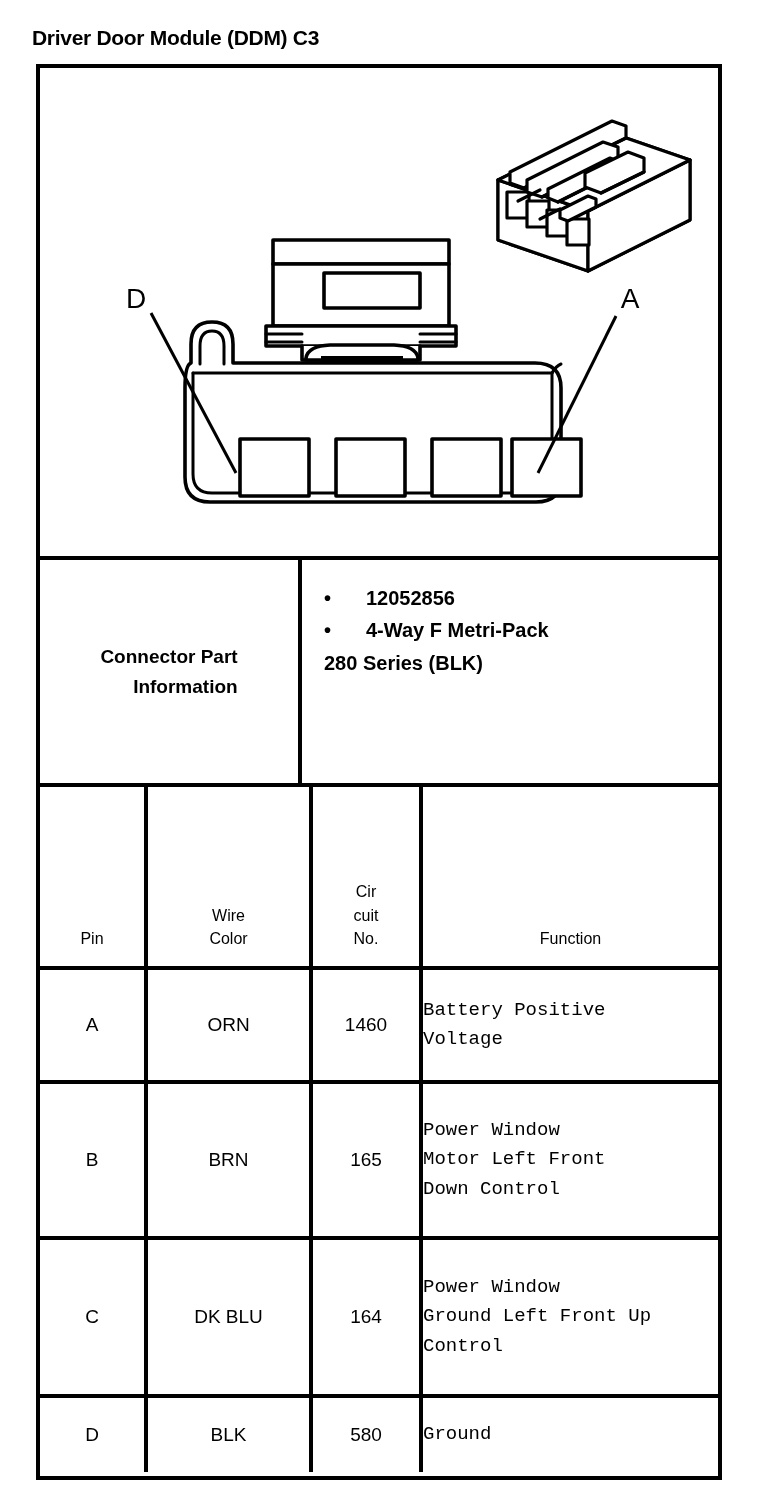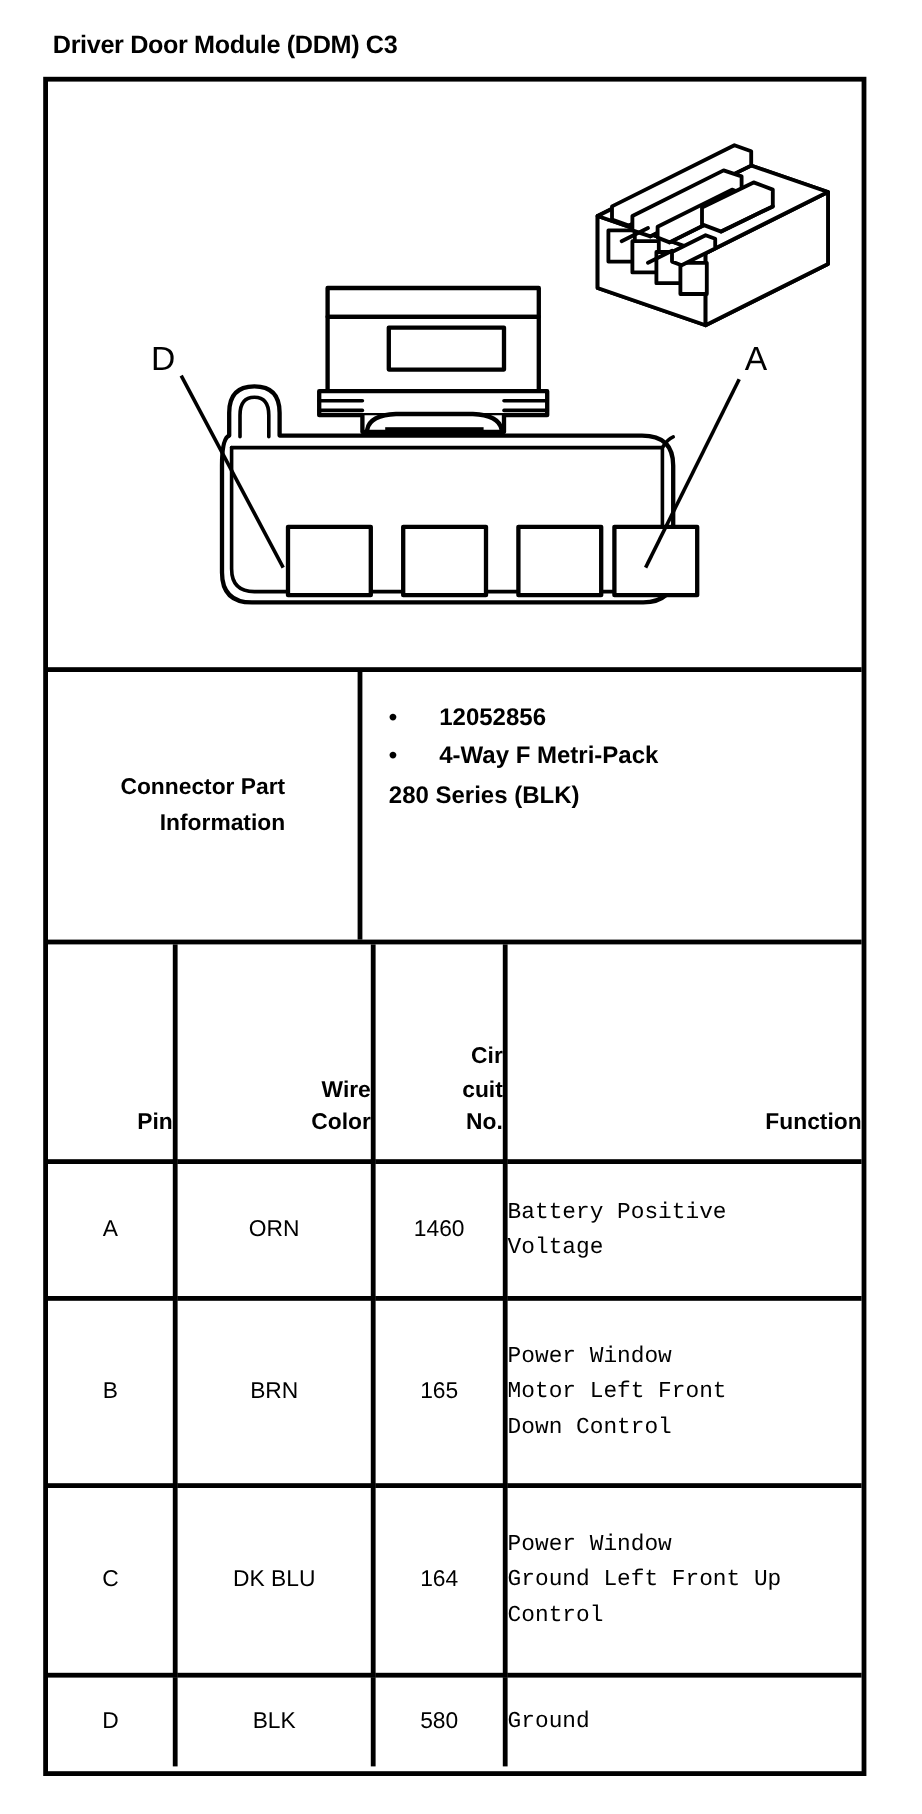--- a/index.html
+++ b/index.html
@@ -12,21 +12,21 @@
     height: 1512px;
     position: relative;
     font-family: "Liberation Sans", sans-serif;
     color: #000000;
     overflow: hidden;
   }
 
   
   #page-title {
     position: absolute;
-    left: 44px;
+    left: 32px;
     top: 27px;
     font-size: 21px;
     font-weight: bold;
     letter-spacing: -0.3px;
     line-height: 1;
     white-space: nowrap;
   }
 
   
   #spec-frame {
@@ -118,24 +118,24 @@
     border-bottom: 4px solid #000;
     box-sizing: border-box;
     padding: 0;
   }
   #pin-table th:last-child, #pin-table td:last-child { border-right: none; margin-left: 48px; }
   #pin-table tr:last-child td { border-bottom: none; }
 
   #pin-table thead th {
     height: 181px;
     vertical-align: bottom;
-    font-size: 19px;
-    font-weight: bold;
+    font-size: 16px;
+    font-weight: normal;
     line-height: 1.45;
-    text-align: right;
+    text-align: center;
     padding-bottom: 16px;
   }
   .hdr-stack { display: block; }
 
   #pin-table tbody td {
     font-size: 19px;
     font-weight: normal;
     line-height: 1.55;
     vertical-align: middle;
   }

